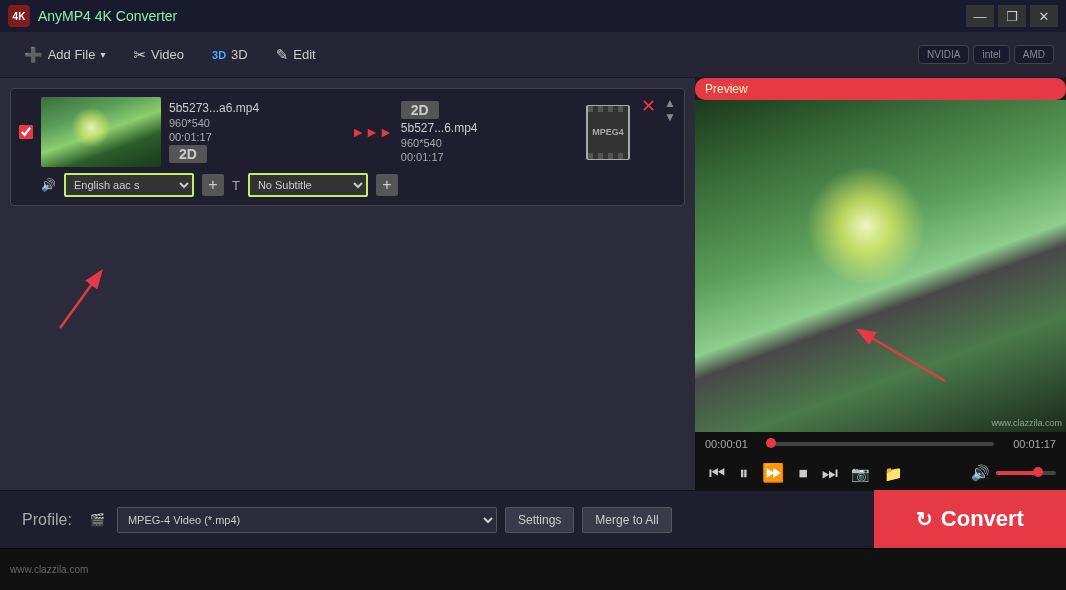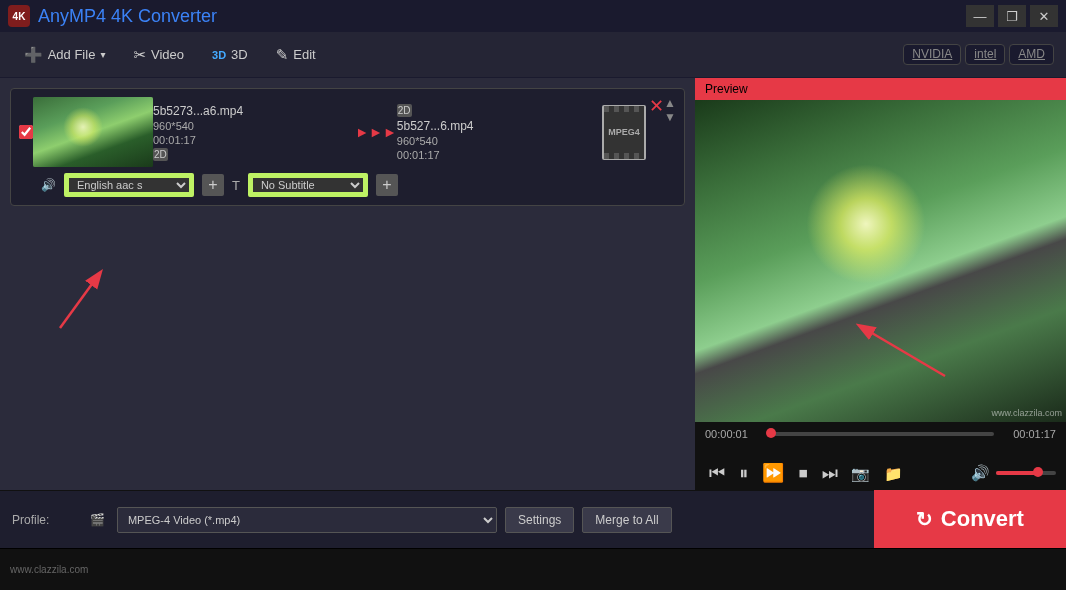--- a/index.html
+++ b/index.html
@@ -25,21 +25,21 @@
     }
     .titlebar-logo {
       width: 22px; height: 22px;
       background: #7f1d1d;
       border-radius: 4px;
       display: flex; align-items: center; justify-content: center;
       margin-right: 8px;
       font-size: 10px; font-weight: bold; color: white;
     }
     .titlebar-title {
-      font-size: 18px; color: #3b82f6; flex: 1;
+      font-size: 14px; color: #86efac; flex: 1;
     }
     .titlebar-controls {
       display: flex; gap: 4px;
     }
     .titlebar-btn {
       width: 28px; height: 22px;
       background: #333;
       border: none;
       color: #ccc;
       cursor: pointer;
@@ -77,21 +77,21 @@
     .gpu-badge {
       background: #1a1a2e;
       border: 1px solid #444;
       border-radius: 4px;
       padding: 2px 8px;
       font-size: 11px;
       color: #aaa;
       display: flex; flex-direction: column; align-items: center;
       line-height: 1.3;
     }
-    .gpu-badge span { font-size: 12px; color: #888; text-decoration: underline; }
+    .gpu-badge span { font-size: 10px; color: #888; }
 
     
     .main {
       display: flex;
       height: calc(590px - 32px - 46px - 58px - 42px);
       
     }
 
     
     .left-panel {
@@ -108,20 +108,21 @@
       border: 1px solid #444;
       border-radius: 4px;
       padding: 8px;
       display: flex;
       flex-direction: column;
       gap: 6px;
     }
     .file-item-top {
       display: flex;
       align-items: center;
+      gap: 8px;
     }
     .file-checkbox {
       width: 14px; height: 14px;
       accent-color: #e63946;
     }
     .file-thumb {
       width: 120px; height: 70px;
       background: linear-gradient(135deg, #2d5a2d, #4a7c3f, #1a3a1a);
       border-radius: 2px;
       overflow: hidden;
@@ -145,24 +146,24 @@
       flex: 1;
       display: flex;
       flex-direction: column;
       gap: 2px;
     }
     .file-name { font-size: 12px; color: #ccc; }
     .file-meta { font-size: 11px; color: #aaa; }
     .file-badge {
       background: #555;
       color: #ccc;
-      padding: 1px 1px;
-      border-radius: 2px;
-      font-size: 10px;
-      font-weight: normal;
+      padding: 1px 10px;
+      border-radius: 2px;
+      font-size: 14px;
+      font-weight: bold;
     }
     .file-arrows {
       display: flex; align-items: center; gap: 2px;
       color: #e63946;
       font-size: 14px;
     }
     .film-icon-area {
       display: flex; align-items: center; justify-content: center;
       width: 50px;
     }
@@ -206,21 +207,21 @@
     
     .file-item-bottom {
       display: flex;
       align-items: center;
       gap: 8px;
       padding-left: 22px;
     }
     .audio-select, .subtitle-select {
       height: 24px;
       background: #333;
-      border: 5px solid #bef264;
+      border: 2px solid #bef264;
       color: #ccc;
       font-size: 11px;
       border-radius: 2px;
       padding: 0 4px;
       cursor: pointer;
     }
     .audio-select { width: 130px; }
     .subtitle-select { width: 120px; }
     .add-btn {
       width: 22px; height: 22px;
@@ -238,21 +239,22 @@
     .preview-panel {
       flex: 1;
       background: #1a1a1a;
       display: flex;
       flex-direction: column;
     }
     .preview-header {
       background: #e63946;
       padding: 4px 10px;
       font-size: 12px;
-      color: #000000;
+      color: #fef9c3;
+      border-radius: 10px;
     }
     .preview-video {
       flex: 1;
       background: linear-gradient(160deg, #1a3a1a 0%, #3a6e3a 20%, #5a9e5a 40%, #8ece8e 55%, #ffffff33 60%, #4a7a4a 75%, #1a2a1a 100%);
       position: relative;
       overflow: hidden;
     }
     .preview-video::after {
       content: '';
       position: absolute;
@@ -268,21 +270,21 @@
       color: rgba(255,255,255,0.5);
     }
 
     
     .player-controls {
       background: #111;
       padding: 6px 10px;
     }
     .progress-row {
       display: flex; align-items: center; gap: 19px;
-      margin-bottom: 22px;
+      margin-bottom: 12px;
     }
     .time-label { font-size: 11px; color: #aaa; white-space: nowrap; }
     .progress-bar {
       flex: 1;
       height: 4px;
       background: #444;
       border-radius: 2px;
       position: relative;
       cursor: pointer;
     }
@@ -348,23 +350,23 @@
       height: 58px;
       display: flex;
       flex-direction: column;
       justify-content: center;
       gap: 6px;
     }
     .bottom-row {
       display: flex; align-items: center; gap: 8px;
     }
     .bottom-label {
-      font-size: 12px; color: #aaa;
+      font-size: 16px; color: #aaa;
       width: 70px;
-      text-align: left;
+      text-align: center;
     }
     .profile-select {
       flex: 0 0 380px;
       height: 26px;
       background: #2b2b3b;
       border: 1px solid #555;
       color: #ccc;
       font-size: 11px;
       border-radius: 2px;
       padding: 0 6px;

